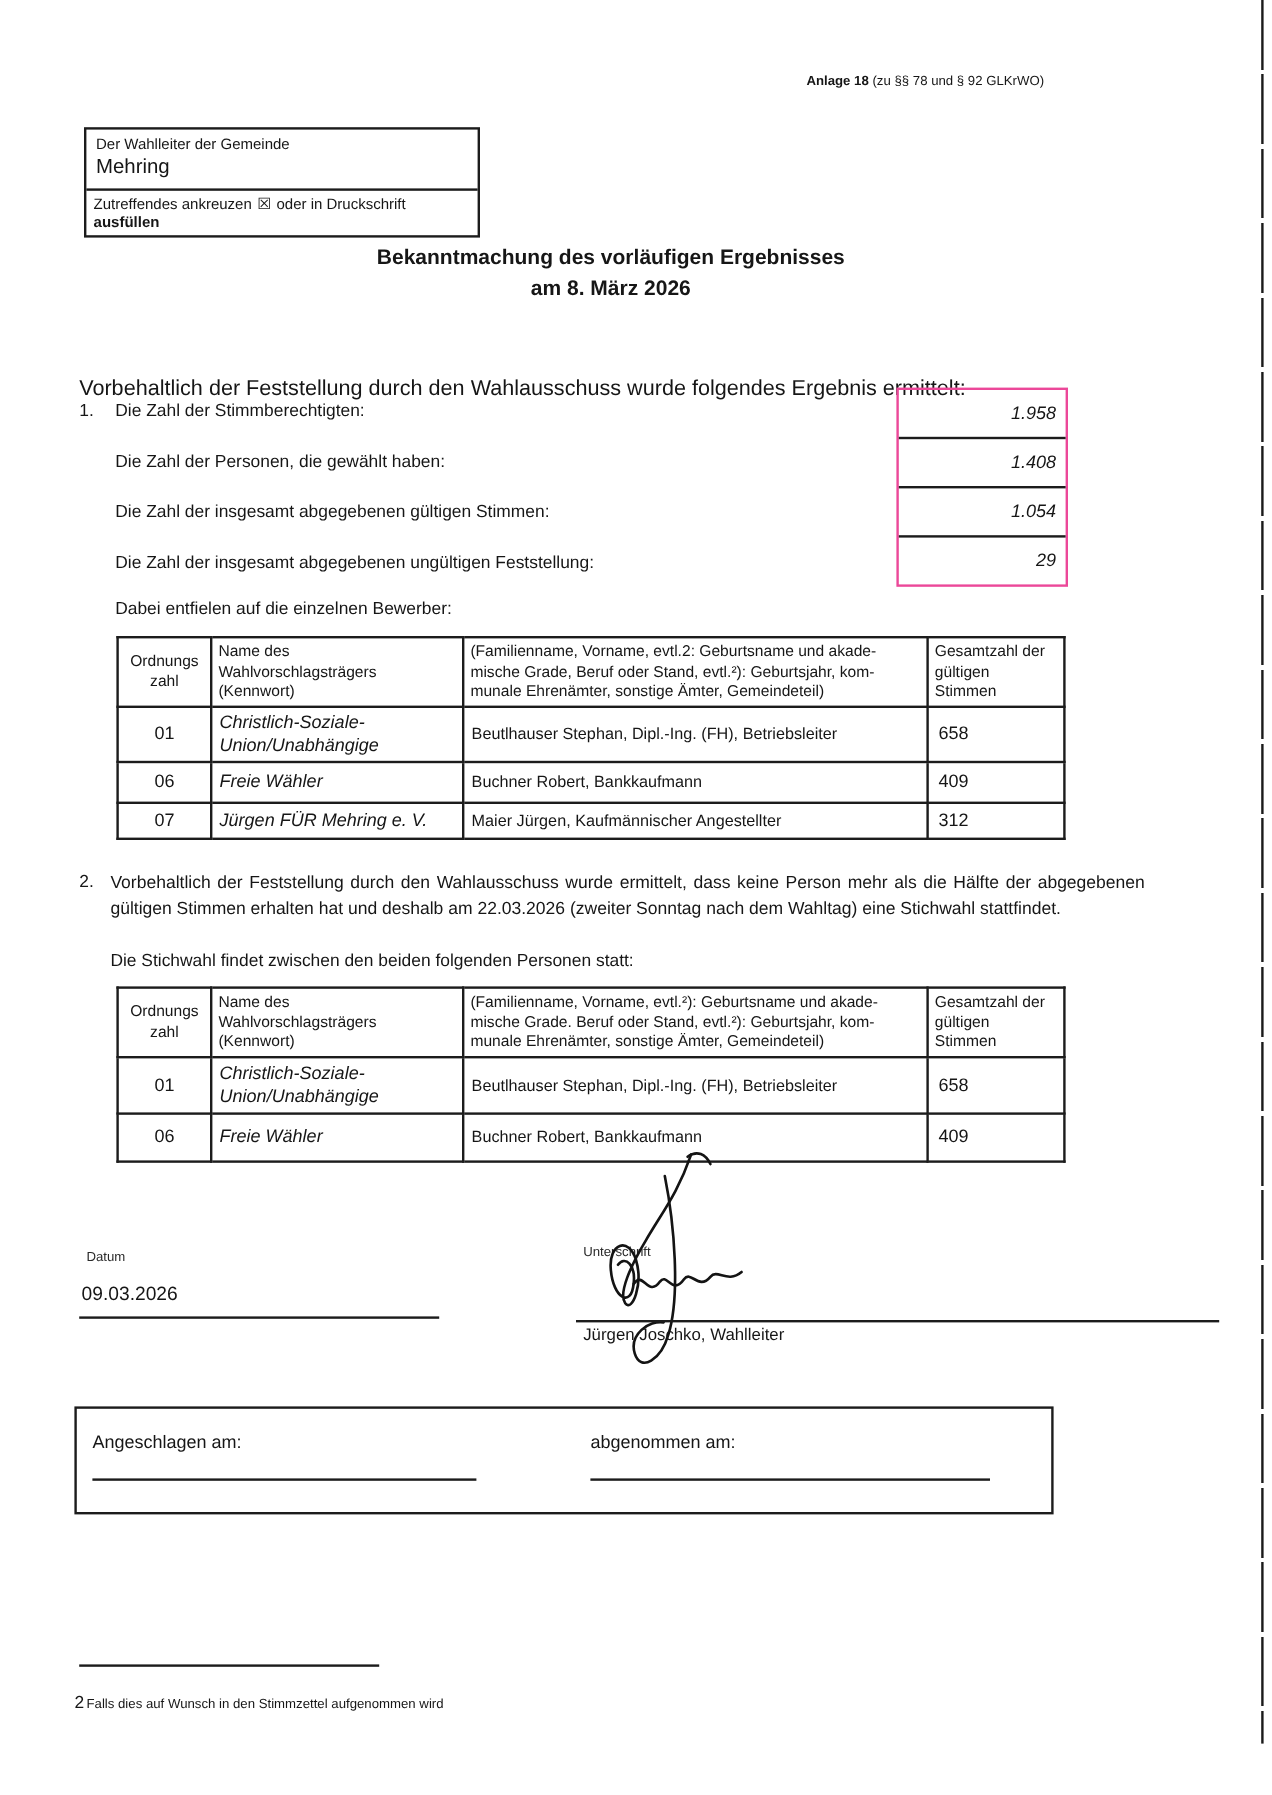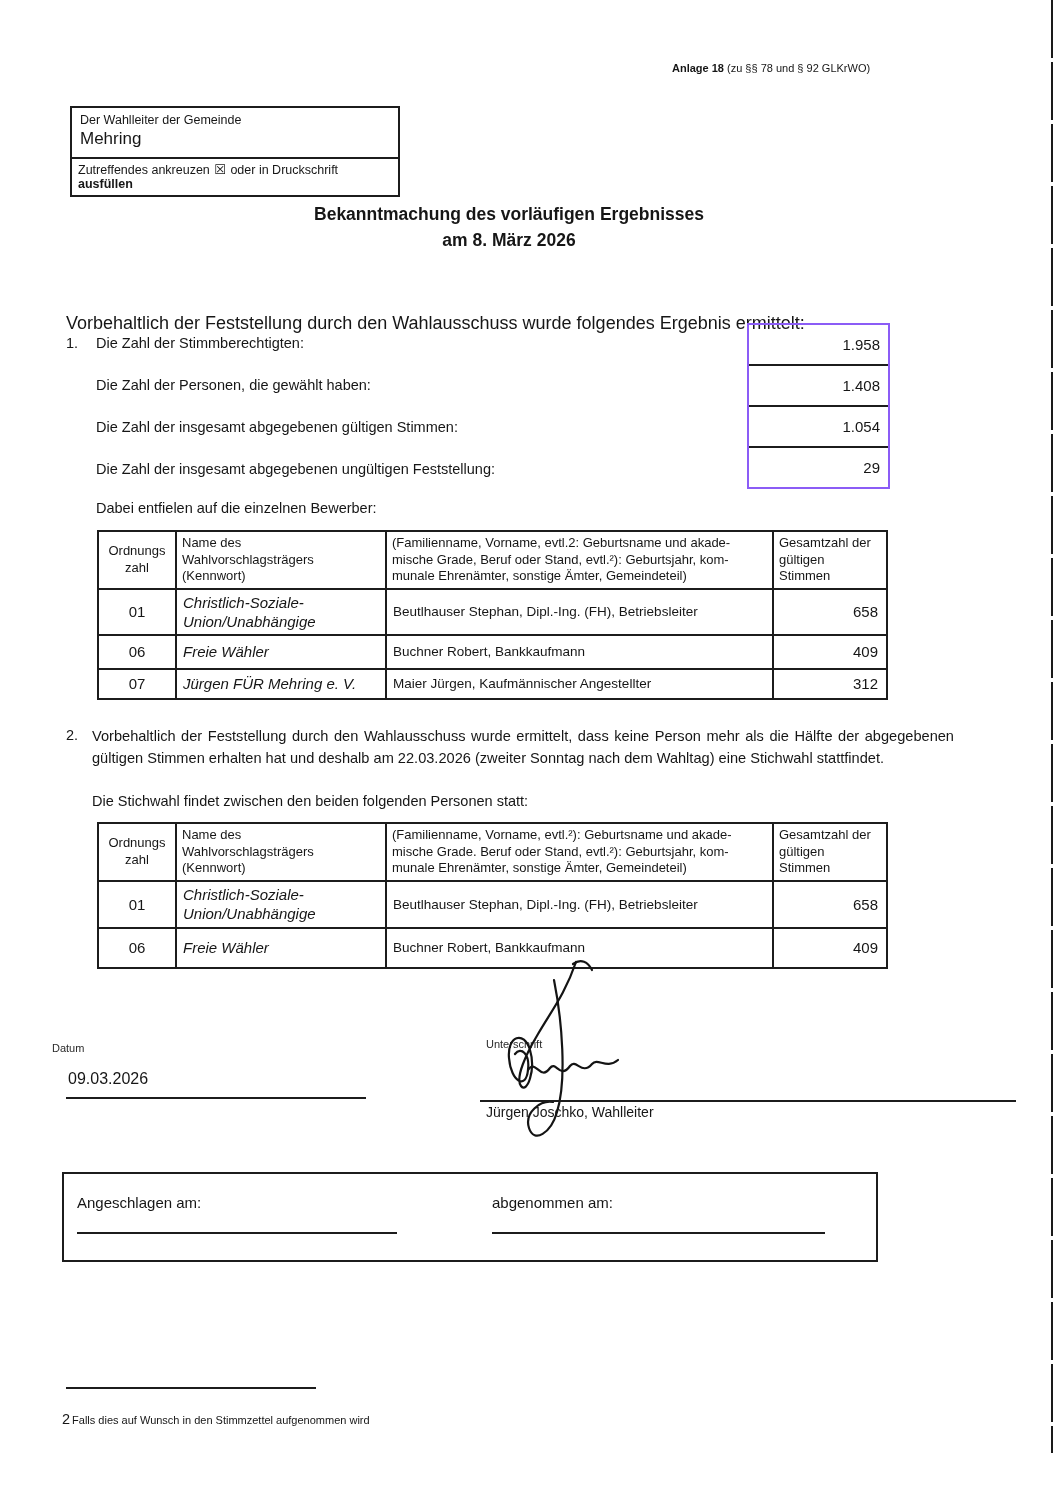--- a/index.html
+++ b/index.html
@@ -28,40 +28,40 @@
   
   .title{left:66px; top:202px; width:886px; text-align:center;
          font-size:17.5px; font-weight:700; line-height:25.5px;}
 
   .intro{left:66px; top:298px; font-size:18px;margin-top:15px;}
 
   .list-num{font-size:14.5px;}
   .res-label{font-size:14.5px;}
 
   
-  .val-box{left:747px; top:323px; width:139px; border:2px solid #8b5cf6;}
+  .val-box{left:747px; top:323px; width:139px; border:2px solid #ec4899;font-style:italic;}
   .val-cell{height:39px; line-height:39px; text-align:right; padding-right:8px;
             font-size:15px; border-bottom:2px solid #1c1c1c;}
   .val-cell:last-child{border-bottom:none;padding-left:16px;}
 
   .tbl-intro{font-size:14.5px;}
 
   
   table.ctable{border-collapse:collapse; table-layout:fixed; position:absolute;
                background:#fff;}
   table.ctable col.c1{width:78px;} table.ctable col.c2{width:210px;}
   table.ctable col.c3{width:387px;} table.ctable col.c4{width:114px;}
   table.ctable th, table.ctable td{border:2px solid #1c1c1c; overflow:hidden;}
   table.ctable th{font-weight:400; font-size:13px; text-align:left;
                   vertical-align:top; padding:3px 5px; line-height:16.5px;}
   table.ctable th.ord{text-align:center; vertical-align:middle;}
   td.ord{text-align:center; font-size:15px; vertical-align:middle;margin-top:37px;}
   td.party{font-size:15px; padding:2px 6px; vertical-align:middle; line-height:19px;font-style:italic;}
   td.cand{font-size:13.5px; padding:2px 6px; vertical-align:middle;}
-  td.votes{font-size:15px; text-align:right; padding:2px 8px; vertical-align:middle;}
+  td.votes{font-size:15px; padding:2px 8px; vertical-align:middle;}
   tr.h56{height:56px;} tr.h46{height:46px;} tr.h34{height:34px;} tr.h30{height:30px;}
   tr.h47{height:47px;} tr.h40{height:40px;}
 
   
   .para2{left:92px; top:726px; width:862px; font-size:14.6px; line-height:21.5px;
          text-align:justify;}
 
   
   .small-label{font-size:11px; color:#2a2a2a;}
   .date-value{font-size:16px;}
@@ -203,21 +203,21 @@
       </tr>
       <tr class="h40">
         <td class="ord">06</td>
         <td class="party pre">Freie Wähler</td>
         <td class="cand">Buchner Robert, Bankkaufmann</td>
         <td class="votes">409</td>
       </tr>
     </tbody>
   </table>
 
-  <div class="abs small-label" style="left:52px; top:1042px;">Datum</div>
+  <div class="abs small-label" style="left:72px; top:1042px;">Datum</div>
   <div class="abs date-value" style="left:68px; top:1070px;">09.03.2026</div>
   <div class="abs sig-line" style="left:66px; top:1097px; width:300px;"></div>
 
   <div class="abs small-label" style="left:486px; top:1038px;">Unterschrift</div>
   <svg class="abs sig-svg" width="200" height="190" viewBox="0 0 200 190">
     <g fill="none" stroke="#141414" stroke-width="2.2" stroke-linecap="round">
       <path d="M121 4 C110 36 97 52 83 76 C71 96 60 120 66 128 C72 136 81 112 75 92 C69 72 52 78 54 100 C56 124 71 132 73 112 C75 96 66 88 60 96"></path>
       <path d="M73 112 C81 100 85 124 95 110 C101 102 105 122 115 108 C121 100 127 118 137 106 C143 99 151 112 163 102"></path>
       <path d="M99 22 C107 62 112 122 102 154 C96 175 79 186 74 170 C69 154 86 142 98 144"></path>
       <path d="M118 6 C126 0 133 4 137 12"></path>

